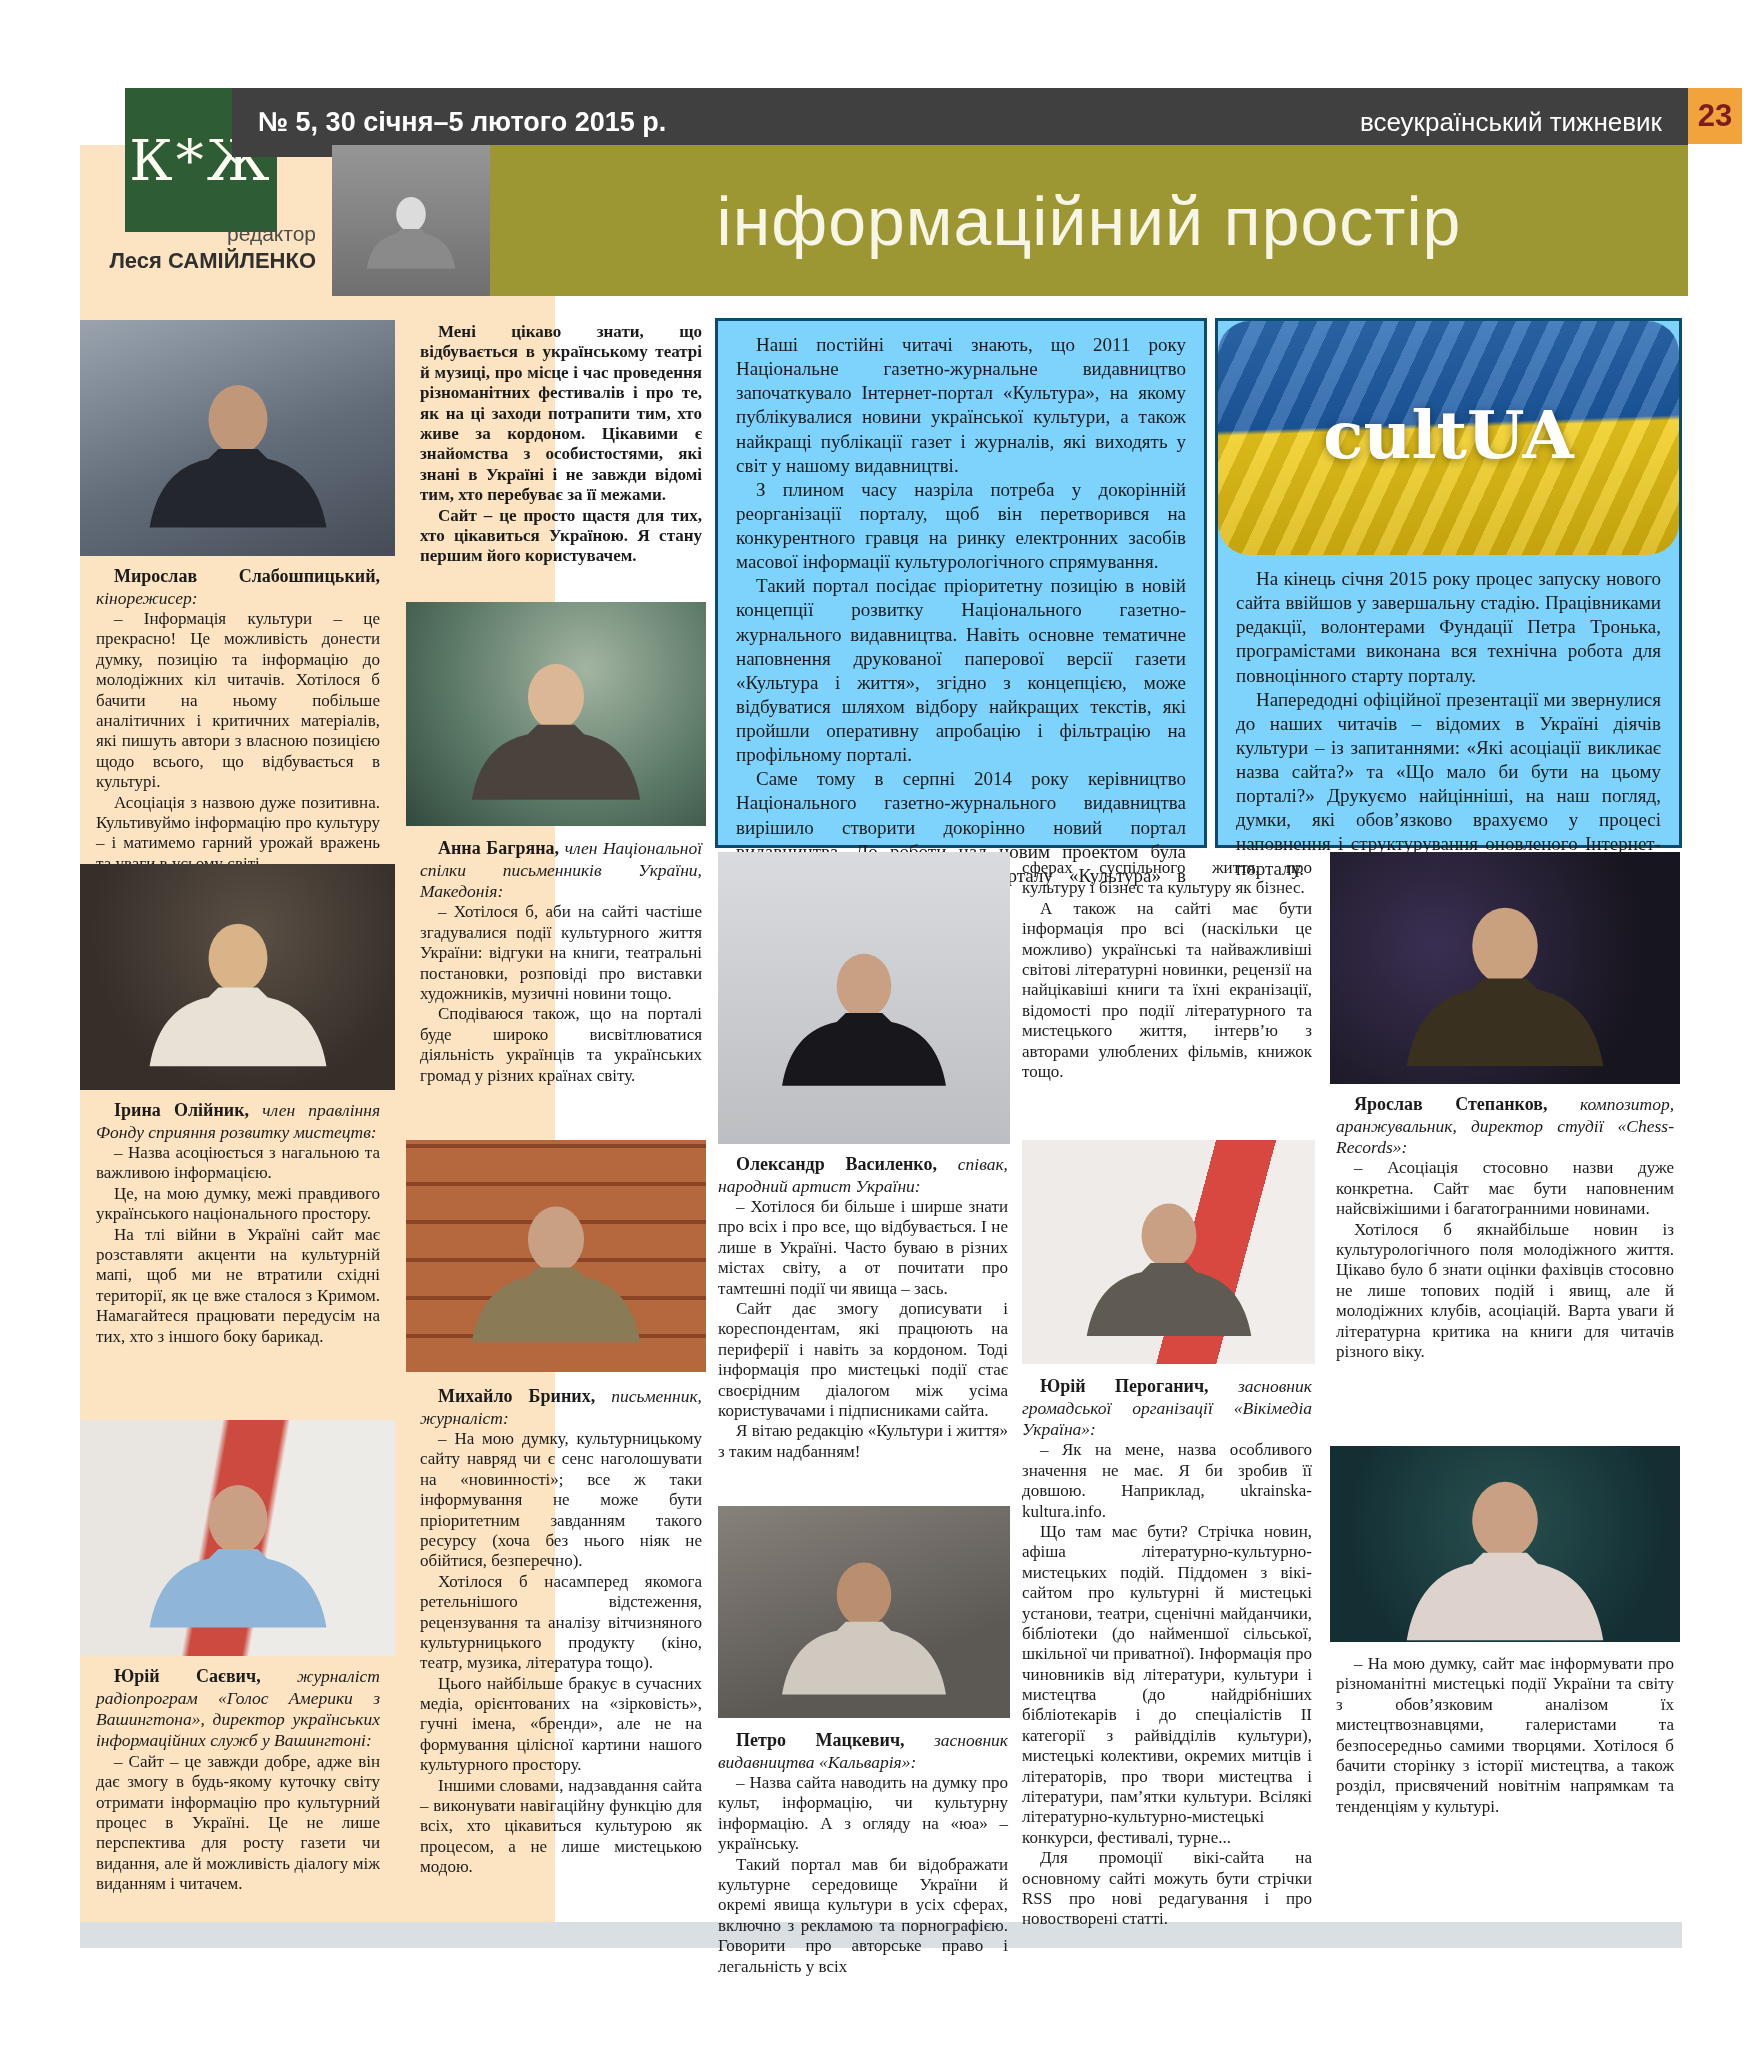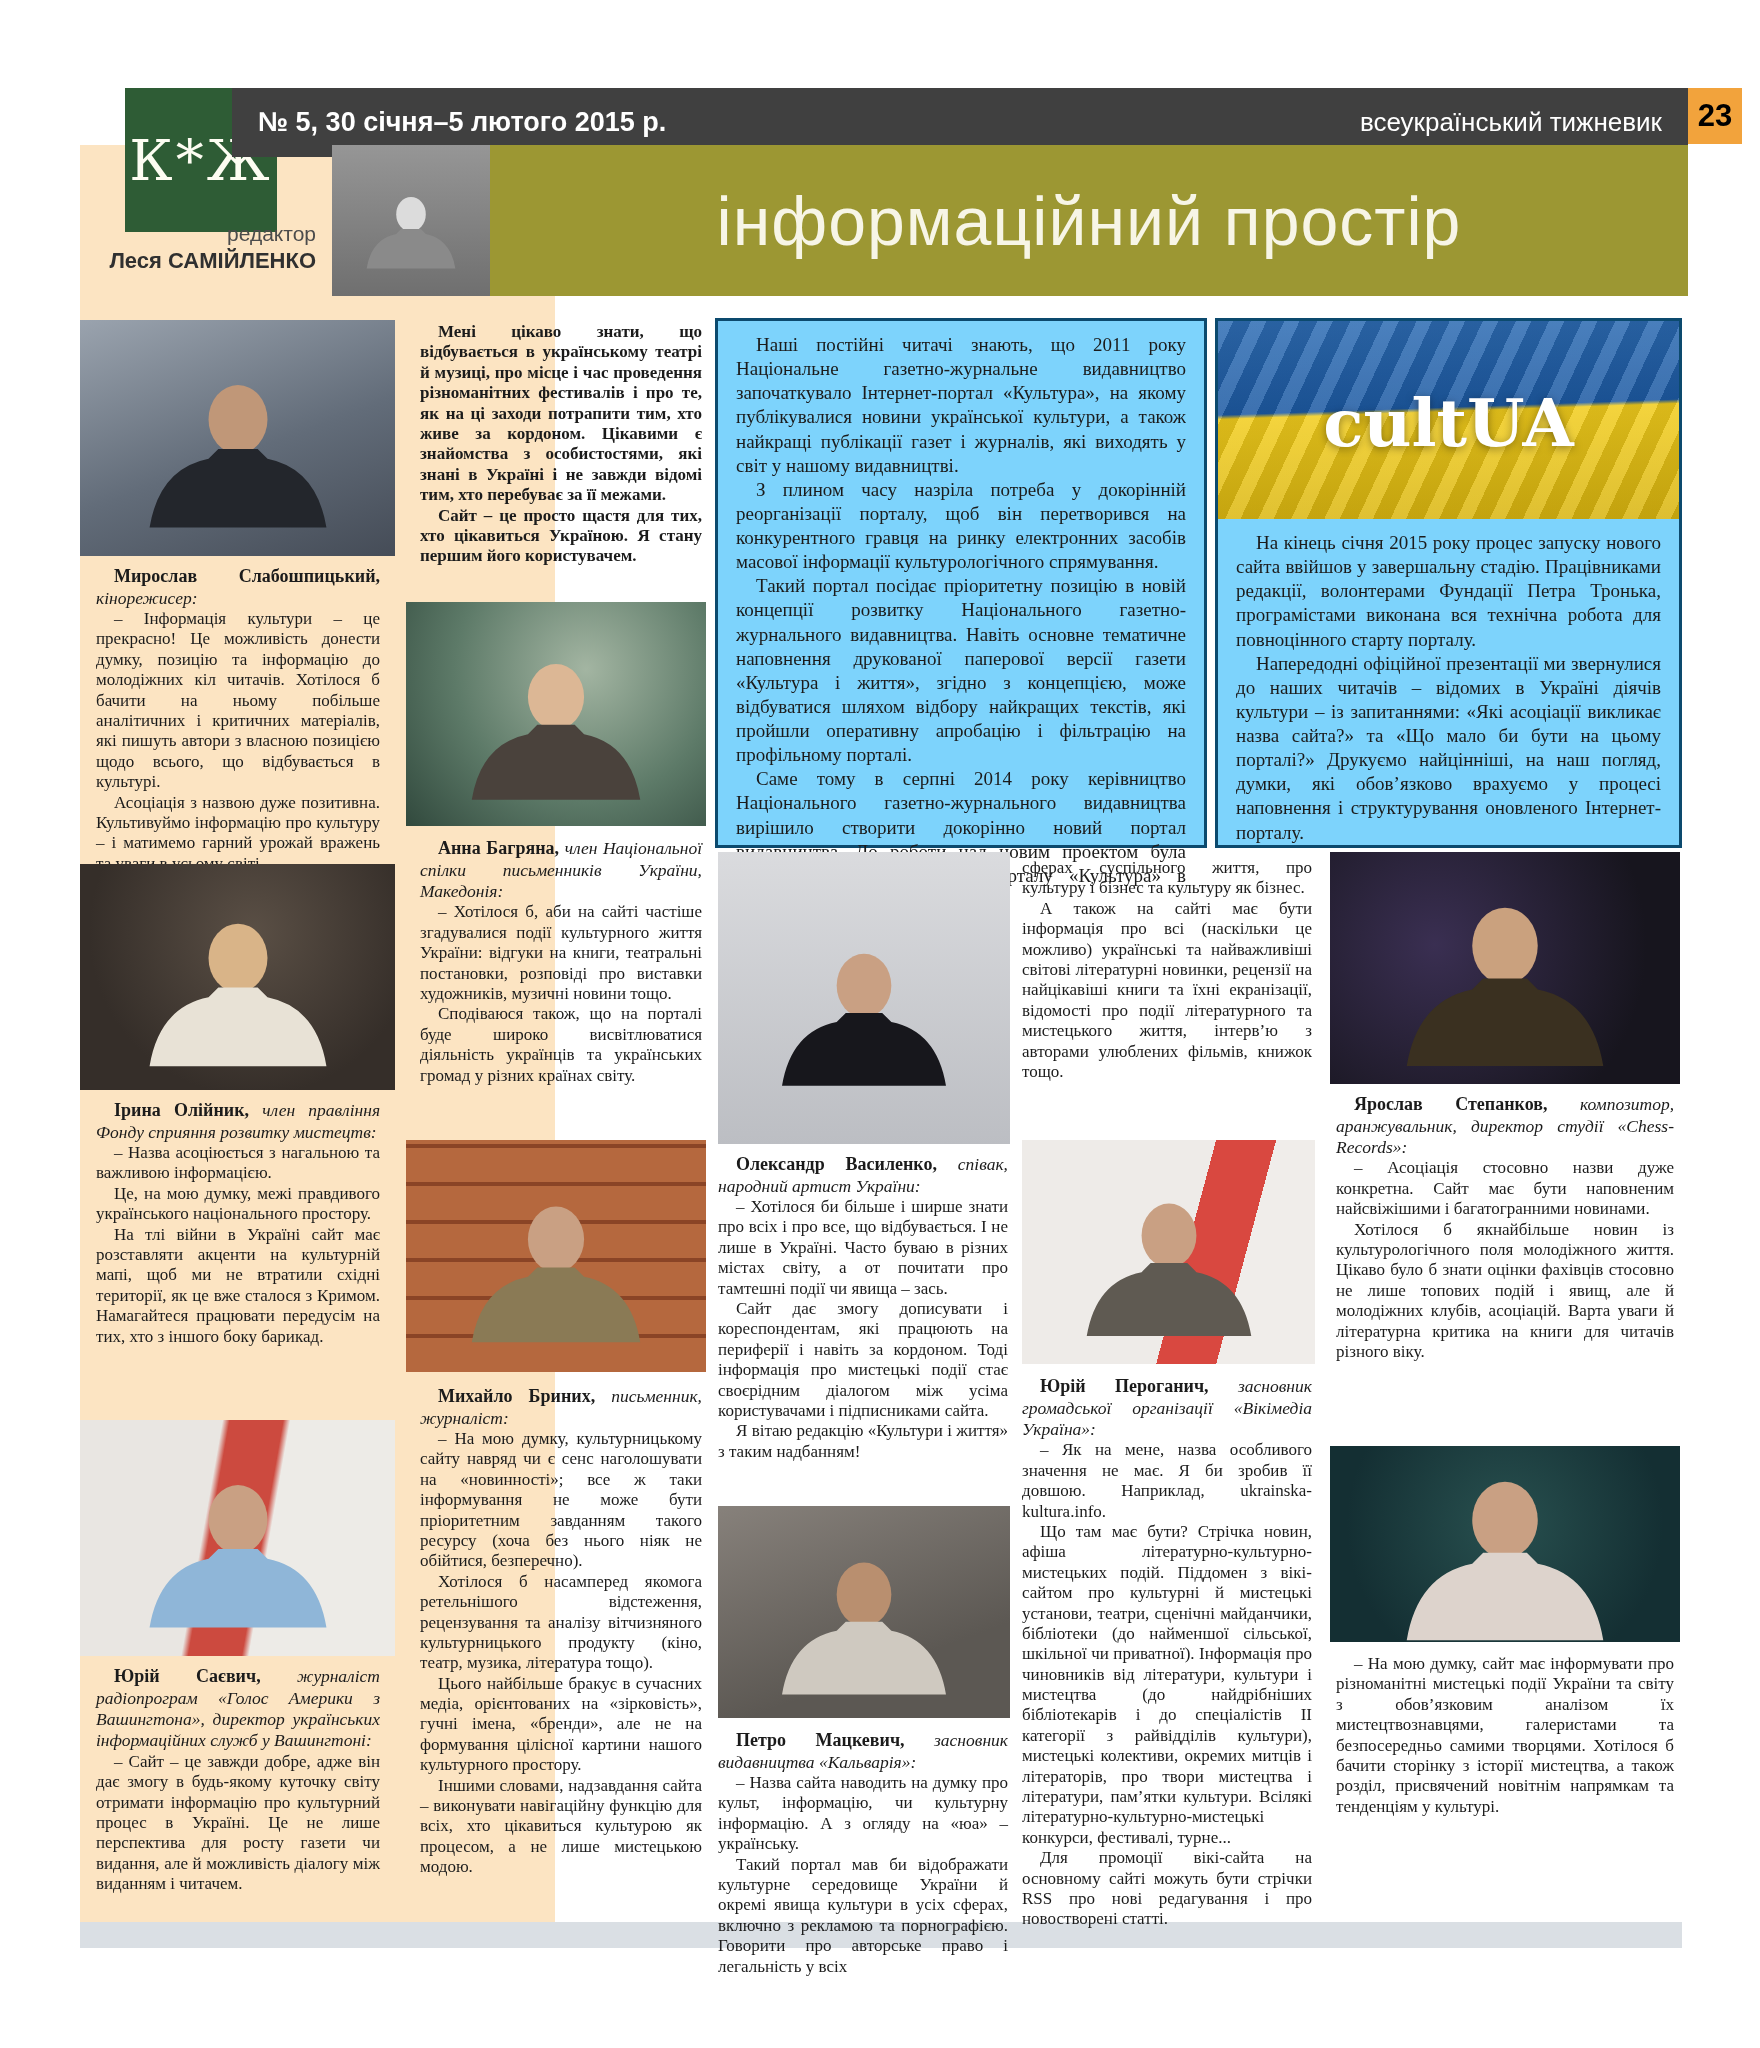--- a/index.html
+++ b/index.html
@@ -12,21 +12,21 @@
   .logo-box{left:80px;top:88px;width:152px;height:144px;background:#2e5c35;
             display:flex;align-items:center;justify-content:center;margin-left:45px;}
   .logo-box span{font-family:"DejaVu Serif",serif;font-size:56px;color:#fdfdf2;letter-spacing:3px;}
   .top-bar{left:232px;top:88px;width:1456px;height:69px;background:#404040;
            display:flex;align-items:center;justify-content:space-between;
            padding:0 26px;box-sizing:border-box;font-family:"Liberation Sans",sans-serif;color:#fff;}
   .issue{font-weight:bold;font-size:27px;}
   .weekly{font-size:26px;}
   .page-num{left:1688px;top:88px;width:54px;height:56px;background:#f2a33c;
             display:flex;align-items:center;justify-content:center;
-            font-family:"Liberation Sans",sans-serif;font-weight:bold;font-size:31px;color:#000000;}
+            font-family:"Liberation Sans",sans-serif;font-weight:bold;font-size:31px;color:#7f1d1d;}
   .editor{left:104px;top:222px;width:212px;text-align:right;font-family:"Liberation Sans",sans-serif;}
   .editor .lbl{font-size:21px;color:#4c4c4c;}
   .editor .nm{font-size:22px;font-weight:bold;color:#303030;margin-top:2px;}
   .banner{left:490px;top:145px;width:1198px;height:151px;background:#9c9733;
           display:flex;align-items:center;justify-content:center;}
   .banner span{font-family:"Liberation Sans",sans-serif;font-size:68px;color:#f7f5e6;letter-spacing:1px;}
 
   
   .photo{position:absolute;overflow:hidden;}
   .photo svg{position:absolute;bottom:-2px;left:50%;transform:translateX(-50%);
@@ -50,24 +50,24 @@
   .txt p{margin:0;text-indent:18px;}
   .byline{text-indent:18px;margin:0;}
   .pname{font-weight:bold;font-size:18px;}
   .pname::after{content:", ";font-weight:bold;}
   .prole{font-style:italic;font-size:17.5px;}
 
   
   .bluebox{position:absolute;background:#7dd3fc;border:3px solid #0c4a6e;box-sizing:border-box;}
   .bluebox .inner{padding:12px 18px;}
   .bluebox p{margin:0;text-indent:20px;font-size:19px;line-height:1.27;text-align:justify;}
-  .flag{position:relative;width:100%;height:198px;
+  .flag{position:relative;width:100%;height:234px;
         background:
           repeating-linear-gradient(115deg,rgba(255,255,255,.14) 0 14px,rgba(0,0,0,.10) 14px 30px),
-          linear-gradient(178deg,#2e6db4 0%,#1d5aa3 44%,#f2cd1d 46%,#d8b40f 100%);}
+          linear-gradient(178deg,#2e6db4 0%,#1d5aa3 44%,#f2cd1d 46%,#d8b40f 100%); border-radius: 32px;}
   .flag .cap{position:absolute;left:0;right:0;top:32%;text-align:center;
              font-family:"DejaVu Serif",serif;font-weight:bold;font-size:66px;color:#fff;
              text-shadow:0 2px 8px rgba(0,0,0,.4);}
   .gray-strip{left:80px;top:1922px;width:1602px;height:26px;background:#dadfe4;}
 </style>
 </head>
 <body>
 
 <div id="page">
 

